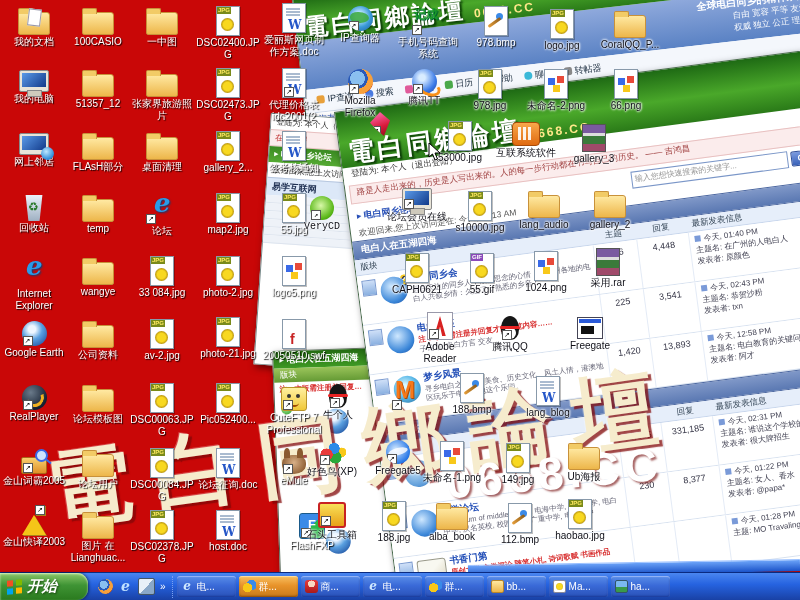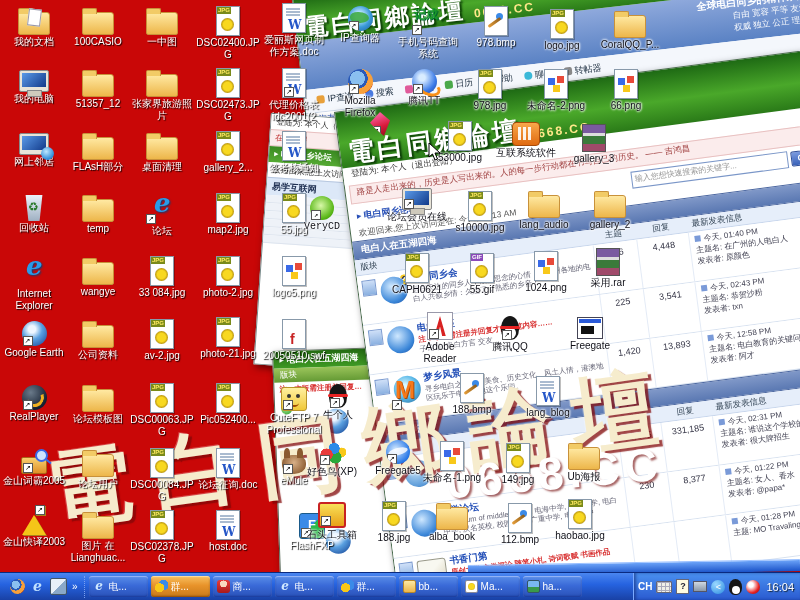--- a/index.html
+++ b/index.html
@@ -845,20 +845,29 @@
       </div>
     </div>
 
   <div id="cursor">
     <svg width="13" height="19" viewBox="0 0 13 19">
         <polygon points="1,1 1,15 4.5,12 7,18 9.5,17 7,11 12,11" fill="#ffffff" stroke="#000000" stroke-width="1"></polygon>
       </svg>
   </div>
 
   <div id="taskbar">
+    <div id="startbtn">
+      <div class="winflag">
+          <i></i>
+          <i></i>
+          <i></i>
+          <i></i>
+        </div>
+      <span>开始</span>
+    </div>
     <div id="quicklaunch">
       <div class="ql ql-ff"></div>
       <div class="ql ql-ie">e</div>
       <div class="ql ql-dk"></div>
       <span class="ql-more">»</span>
     </div>
     <div id="tbuttons">
         <div class="tbtn">
           <div class="tbi tb-ie">e</div>
           <span>电...</span>
@@ -885,24 +894,14 @@
         </div>
         <div class="tbtn">
           <div class="tbi tb-acd"></div>
           <span>Ma...</span>
         </div>
         <div class="tbtn">
           <div class="tbi tb-pic"></div>
           <span>ha...</span>
         </div>
       </div>
-    <div id="tray">
-      <span class="tr-lang">CH</span>
-      <span class="tr-kbd"></span>
-      <span class="tr-q">?</span>
-      <span class="tr-net"></span>
-      <span class="tr-arrow">&lt;</span>
-      <span class="tr-qq"></span>
-      <span class="tr-globe"></span>
-      <span class="tr-time">16:04</span>
-    </div>
   </div>
 </div>
 
 </body></html>

